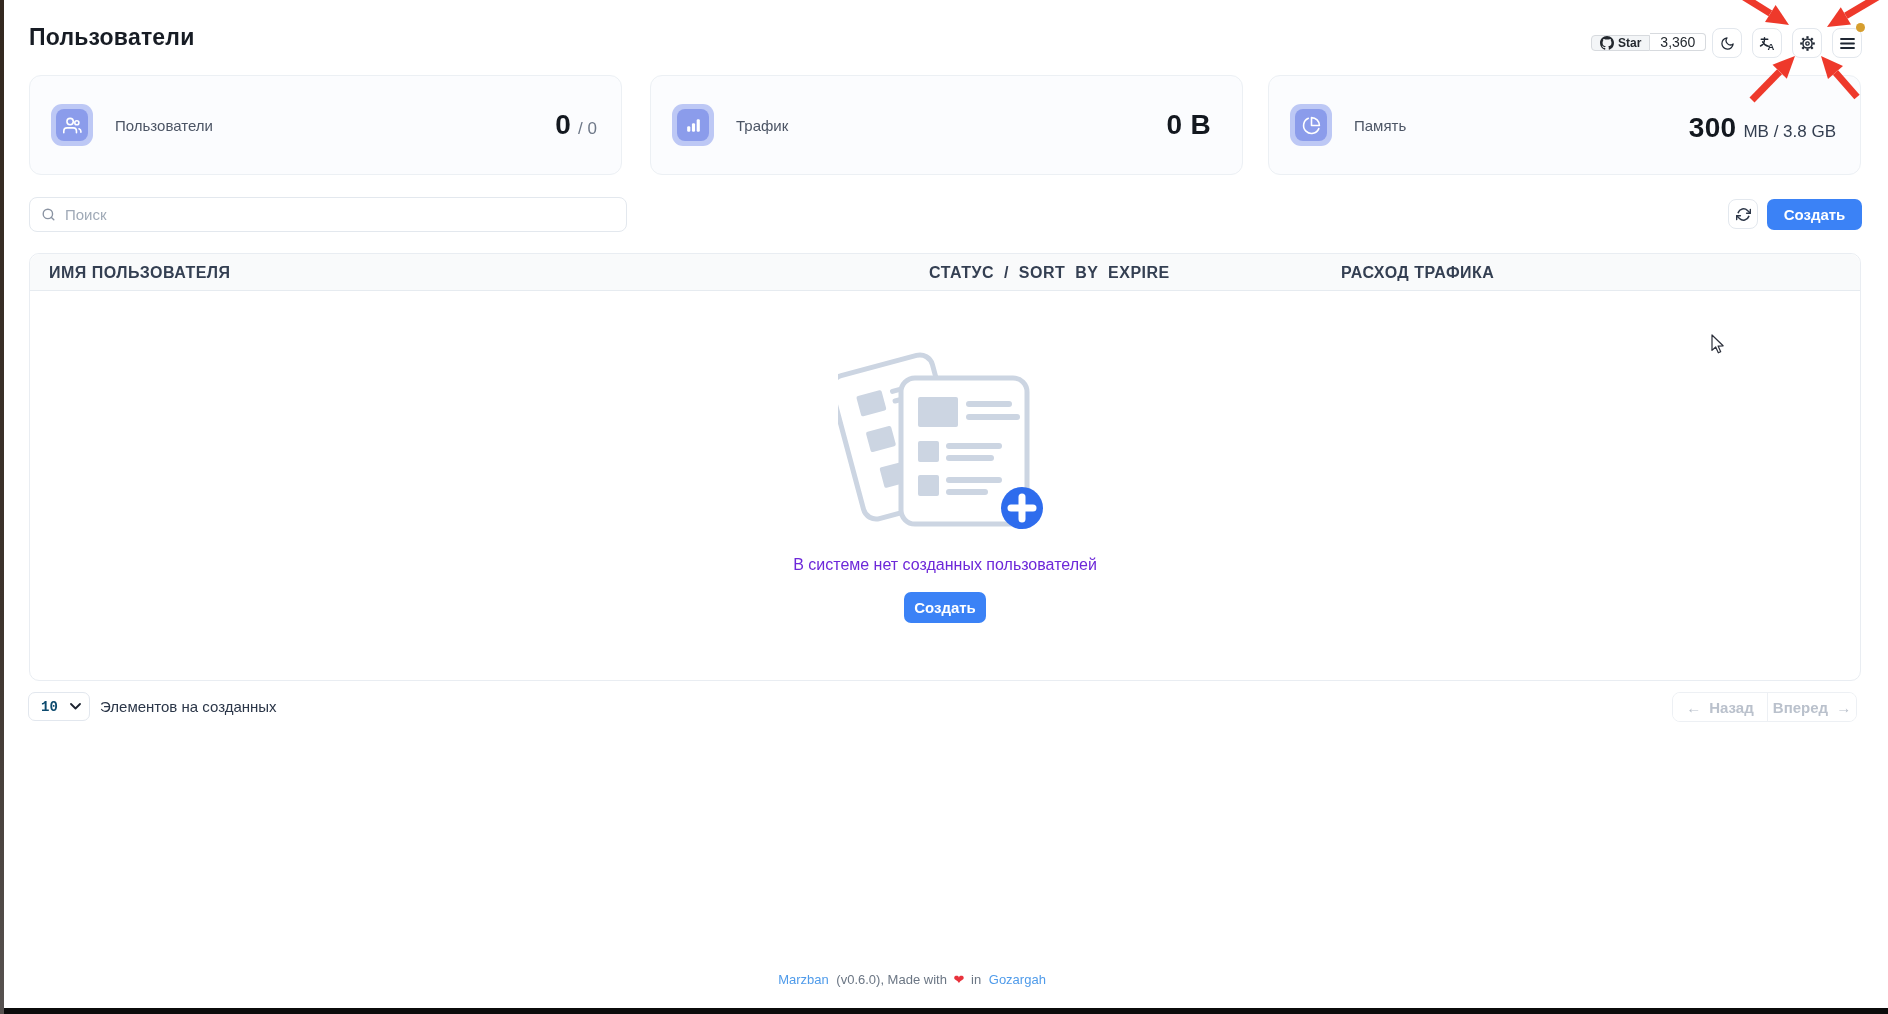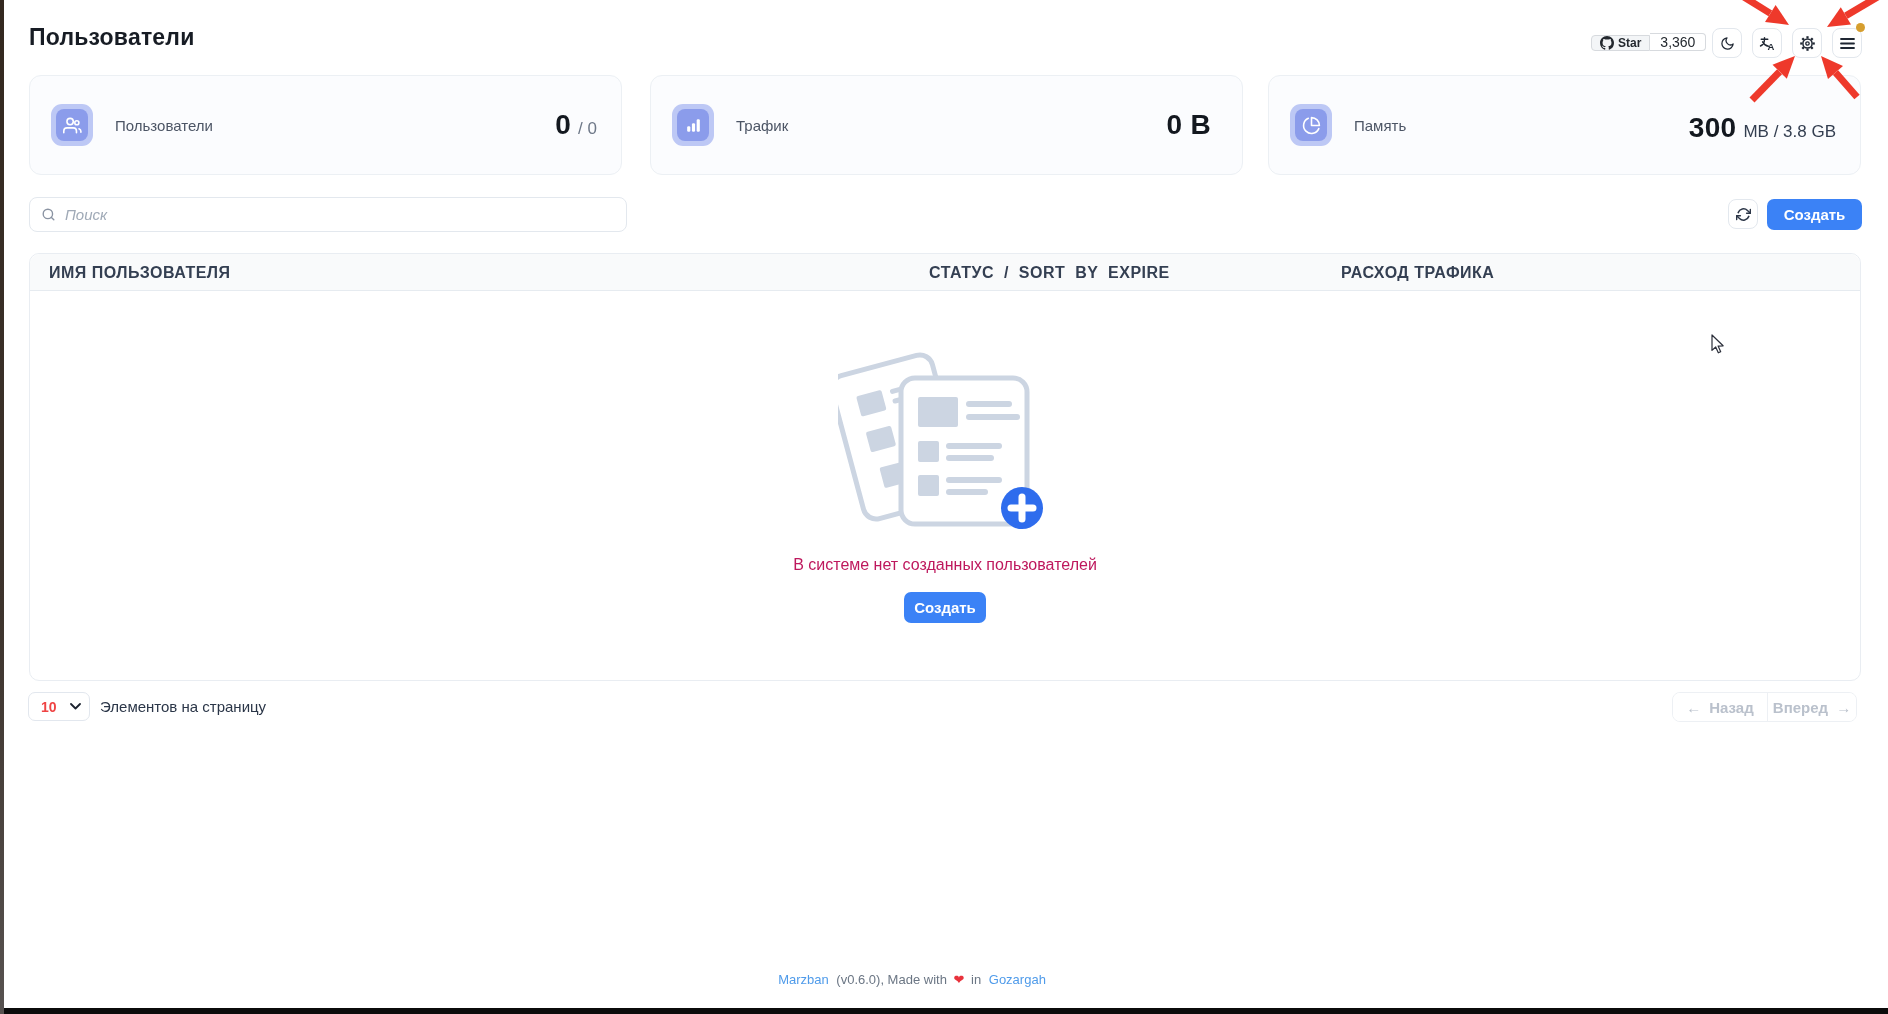--- a/index.html
+++ b/index.html
@@ -33,48 +33,48 @@
   .card-label { position:absolute; left:85px; top:50%; transform:translateY(-50%); font-size:15px; color:#4c5565; }
   .card-value { position:absolute; right:24px; top:50%; transform:translateY(-50%); display:flex; align-items:baseline; white-space:nowrap; }
   .val-big { font-size:28px; font-weight:700; color:#13181f; letter-spacing:.3px; }
   .val-suffix { font-size:17px; margin-left:7px; }
   .suffix-gray { color:#6e7888; }
   .suffix-dark { color:#333e50;margin-top:16px; }
 
   
   .search-box { position:absolute; left:29px; top:197px; width:598px; height:35px; background:#fff; border:1px solid #e3e8ee;
     border-radius:8px; display:flex; align-items:center; padding:0 11px; gap:9px; }
-  .search-input { border:none; outline:none; flex:1; font-size:15px; color:#b91c1c; font-family:inherit; background:transparent;font-style:italic; }
+  .search-input { border:none; outline:none; flex:1; font-size:15px; color:#b91c1c; font-family:inherit; background:transparent; }
   .search-input::placeholder { color:#a0aab7; }
   .refresh-btn { position:absolute; left:1728px; top:199px; width:30px; height:30px; background:#fff; border:1px solid #e3e8ee;
     border-radius:8px; display:flex; align-items:center; justify-content:center; cursor:pointer; color:#2d3748; }
   .create-btn { position:absolute; left:1767px; top:199px; width:95px; height:31px; background:#3B82F6; color:#fff;
     border:none; border-radius:7px; font-size:15px; font-weight:700; font-family:inherit; cursor:pointer; }
 
   
   .table-card { position:absolute; left:29px; top:253px; width:1832px; height:428px; background:#fff;
     border:1px solid #e9edf2; border-radius:10px; }
   .table-head { position:absolute; left:0; top:0; width:100%; height:37px; background:#f9fafb;
     border-bottom:1px solid #e6ebf0; border-radius:10px 10px 0 0; }
   .th { position:absolute; top:0; height:37px; display:flex; align-items:center; font-size:16px; font-weight:700;
     color:#343f52; letter-spacing:.5px; text-transform:uppercase; cursor:pointer; white-space:nowrap; }
   .th-1 { left:19px; } .th-2 { left:899px; word-spacing:5px; } .th-3 { left:1311px; }
 
   
   .empty-illustration { position:absolute; left:838px; top:342px; }
   .empty-message { position:absolute; left:29px; top:556px; width:1832px; text-align:center; font-size:16px;
-    font-weight:500; color:#be185d; }
+    font-weight:500; color:#6d28d9; }
   .empty-btn-row { position:absolute; left:29px; top:592px; width:1832px; display:flex; justify-content:center; }
   .empty-create-btn { width:82px; height:31px; background:#3B82F6; color:#fff; border:none; border-radius:7px;
     font-size:15px; font-weight:700; font-family:inherit; cursor:pointer; }
 
   
   .page-size-select { position:absolute; left:28px; top:692px; width:62px; height:29px; background:#fff;
     border:1px solid #e2e7ee; border-radius:7px; display:flex; align-items:center; padding:0 8px 0 12px;
-    justify-content:space-between; cursor:pointer; font-size:14px; font-weight:600; color:#ef4444; }
+    justify-content:space-between; cursor:pointer; font-size:14px; font-weight:600; color:#0c4a6e;font-family:Liberation Mono, monospace; }
   .per-page-label { position:absolute; left:100px; top:698px; font-size:15px; color:#2b3648; }
   .nav-group { position:absolute; left:1672px; top:692px; height:30px; display:flex; border:1px solid #edf0f4;
     border-radius:8px; background:#fff; overflow:hidden; }
   .nav-btn { display:flex; align-items:center; justify-content:center; gap:8px; font-size:15px; font-weight:600;
     color:#bac1cc; background:#fff; border:none; font-family:inherit; cursor:pointer; }
   .nav-prev { width:94px; } .nav-next { width:89px; border-left:1px solid #edf0f4; }
 
   
   .footer { position:absolute; left:0; top:972px; width:1824px; text-align:center; font-size:13px; color:#6b7684; }
   .footer a { color:#4f9bea; text-decoration:none; cursor:pointer; }
@@ -243,21 +243,21 @@
   <div class="empty-btn-row">
     <button class="empty-create-btn">Создать</button>
   </div>
 
   <div class="page-size-select">
     <span>10</span>
     <svg width="11" height="7" viewBox="0 0 11 7" fill="none" stroke="#1c2330" stroke-width="1.8" stroke-linecap="round" stroke-linejoin="round">
         <polyline points="1 1 5.5 5.5 10 1"></polyline>
       </svg>
   </div>
-  <div class="per-page-label">Элементов на страницу</div>
+  <div class="per-page-label">Элементов на созданных</div>
   <div class="nav-group">
     <button class="nav-btn nav-prev">
       <span>←</span>
       <span>Назад</span>
     </button>
     <button class="nav-btn nav-next">
       <span>Вперед</span>
       <span>→</span>
     </button>
   </div>

